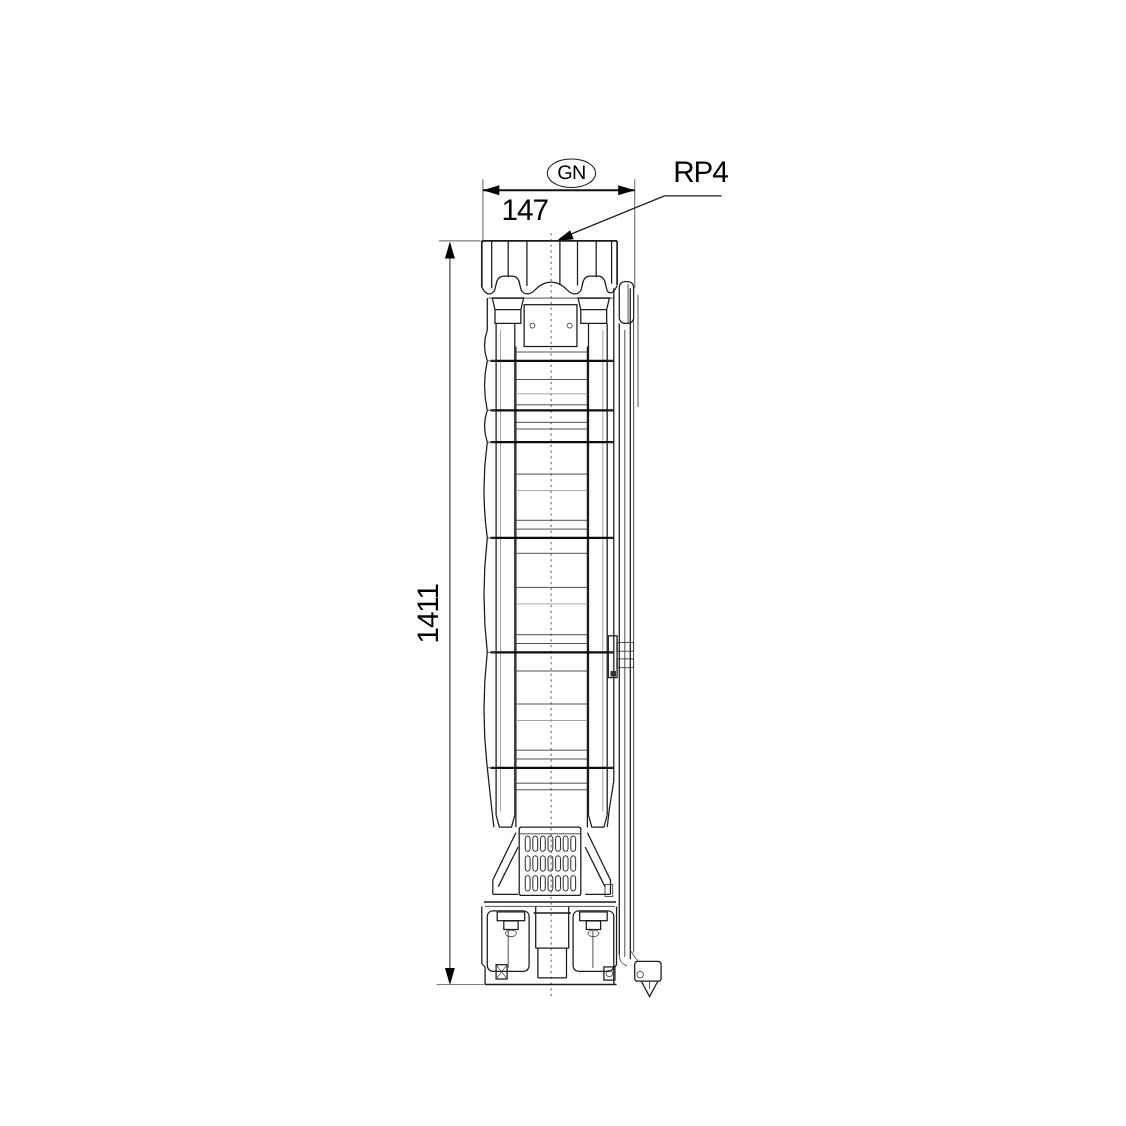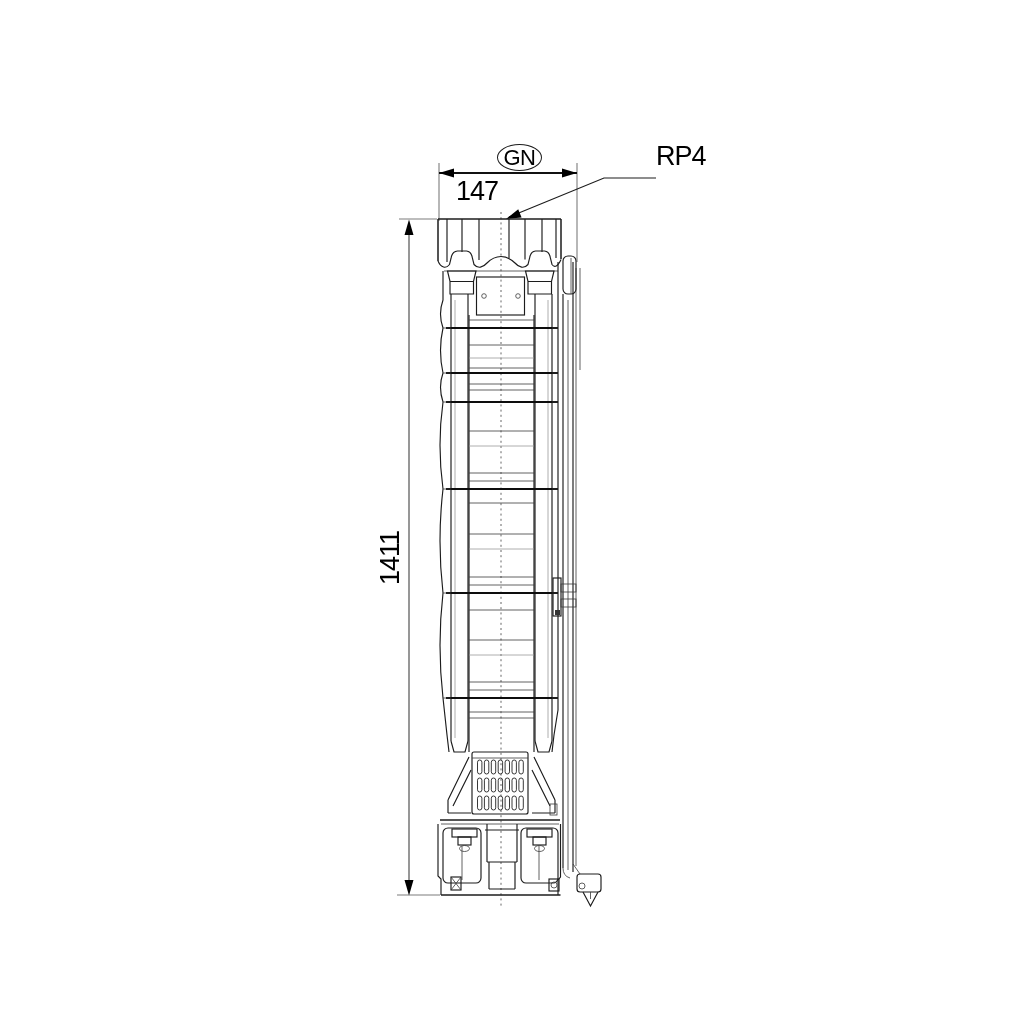--- a/index.html
+++ b/index.html
@@ -22,27 +22,27 @@
   .dim {stroke:var(--dimension-line);stroke-width:1.6;fill:none;}
   .dimb{stroke:#111;stroke-width:1.9;fill:none;}
   .ext {stroke:var(--dimension-line);stroke-width:1.1;fill:none;}
   .ar {fill:#000;stroke:none;}
   .cl {stroke:#555;stroke-width:.9;stroke-dasharray:2 3.2;fill:none;}
   .slot{stroke:#222;stroke-width:.9;fill:none;}
 
   .dim-text{position:absolute;color:var(--text);font-size:27px;line-height:1;
             letter-spacing:-1px;white-space:nowrap;}
   #t147{left:456px;top:146px;margin-top:32px;}
-  #rp4{left:612px;top:143px;margin-left:44px;}
+  #rp4{left:612px;top:143px;}
   #t1411{left:390px;top:558px;transform:translate(-50%,-50%) rotate(-90deg);
          transform-origin:center center;}
   .gn{position:absolute;left:497px;top:144px;width:45px;height:27px;
       border:1.6px solid var(--line);border-radius:50%;
       display:flex;align-items:center;justify-content:center;
-      font-size:22px;letter-spacing:-.5px;color:var(--text);box-sizing:border-box;}
+      font-size:18px;letter-spacing:-.5px;color:var(--text);box-sizing:border-box;}
 </style>
 </head>
 <body>
 
 <div class="canvas">
 
   <svg width="1024" height="1024" viewBox="0 0 1024 1024">
     <defs>
       <rect id="slot" class="slot" width="4.4" height="14" rx="2.2"></rect>
     </defs>

